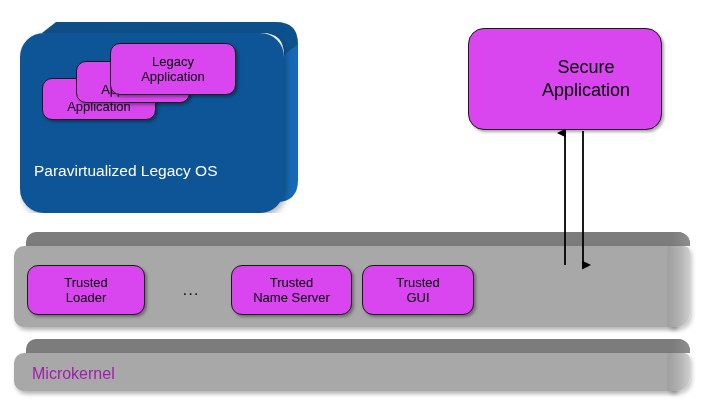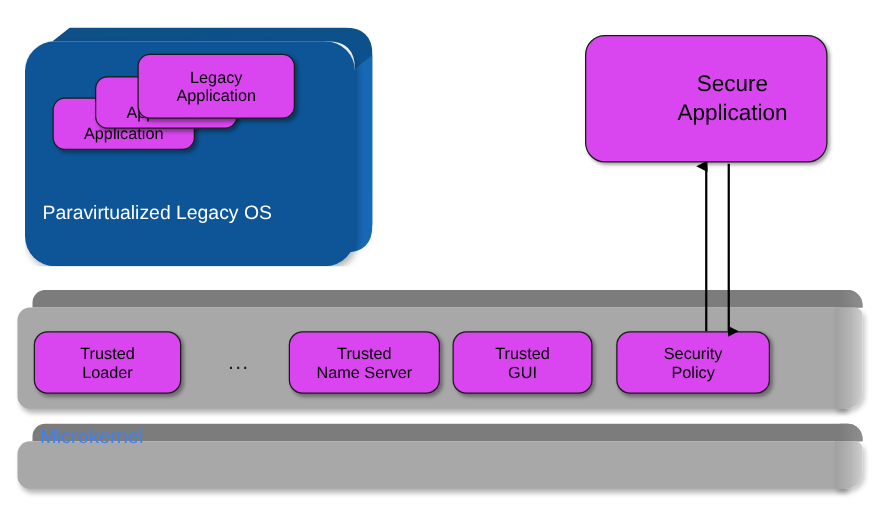--- a/index.html
+++ b/index.html
@@ -144,24 +144,24 @@
   }
   .kernel-bar {
     left: 14px;
     top: 339px;
     width: 676px;
     height: 52px;
   }
   .kernel-label {
     position: absolute;
     left: 32px;
-    top: 340px;
+    top: 364px;
     font-size: 16px;
     line-height: 19px;
-    color: #3b82f6;
+    color: #a21caf;
     z-index: 6;
     white-space: nowrap;
   }
 
   
   .svc { top: 265px; height: 50px; z-index: 6; justify-content: center; }
   .svc-loader      { left: 27px;  width: 118px; }
   .svc-nameserver  { left: 231px; width: 121px; }
   .svc-gui         { left: 362px; width: 112px; }
   .svc-policy      { left: 493px; width: 123px; }
@@ -257,24 +257,20 @@
   <div class="node svc svc-nameserver">
     <span class="node-text">Trusted
 Name Server</span>
   </div>
 
   <div class="node svc svc-gui">
     <span class="node-text">Trusted
 GUI</span>
   </div>
 
-  <div class="node svc svc-policy">
-    <span class="node-text">Security
-Policy</span>
-  </div>
 
   <div class="bar kernel-bar">
     <div class="bar-top"></div>
     <div class="bar-front"></div>
     <div class="bar-side"></div>
   </div>
   <div class="kernel-label">Microkernel</div>
 
   <svg class="arrows" width="703" height="407" viewBox="0 0 703 407">
     <defs>

